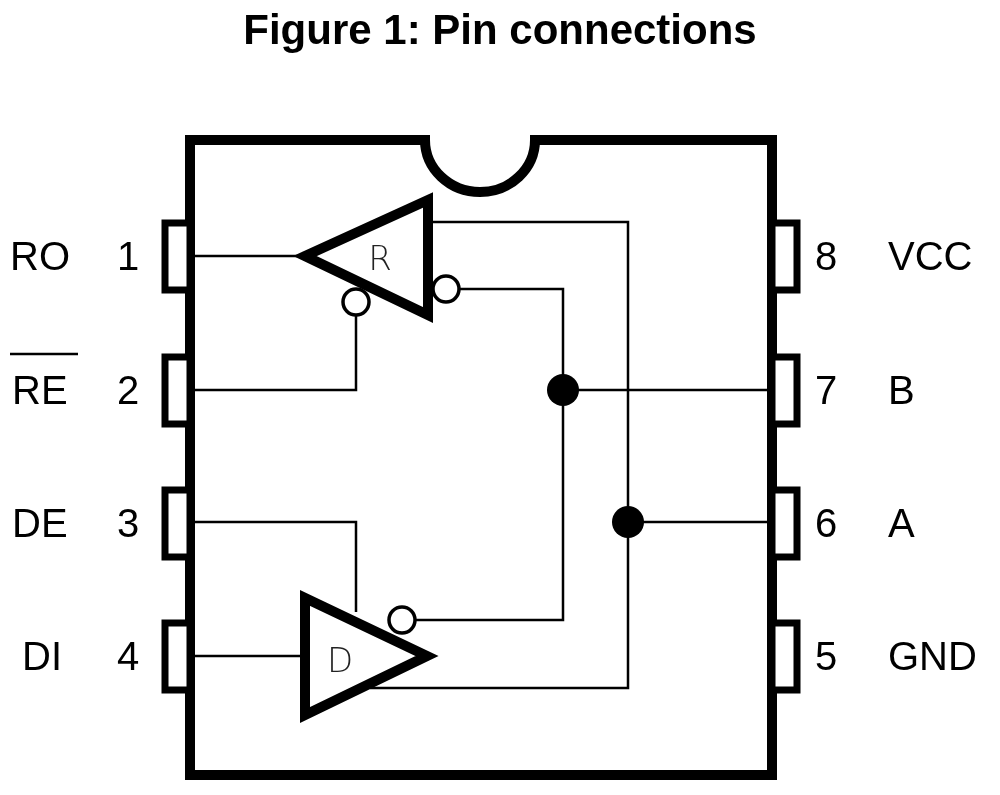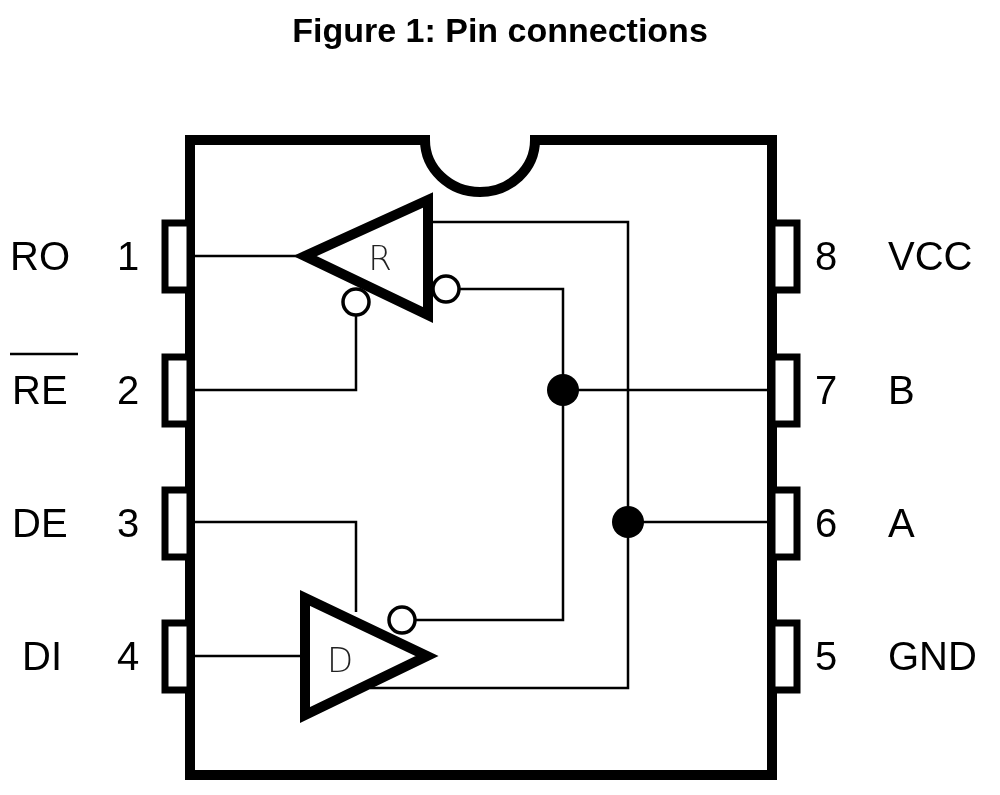--- a/index.html
+++ b/index.html
@@ -1,20 +1,20 @@
 <!DOCTYPE html>
 <html><head>
 <meta charset="utf-8">
 <style>
   html, body { margin: 0; padding: 0; background: #ffffff; }
   body { width: 1000px; height: 795px; position: relative; overflow: hidden; }
   .title {
     position: absolute; left: 0; top: 0; width: 1000px; height: 60px;
     text-align: center; font-family: "Liberation Sans", sans-serif;
-    font-weight: bold; font-size: 34px; line-height: 60px; color: #000;
+    font-weight: bold; font-size: 42px; line-height: 60px; color: #000;
   }
   svg.diagram { position: absolute; left: 0; top: 0; }
   .lbl { font-family: "Liberation Sans", sans-serif; font-size: 40px; fill: #000; }
   .gate-lbl { font-family: "DejaVu Sans", sans-serif; font-size: 34px; fill: #222; font-weight: 300; }
   .body-stroke { stroke: #000; stroke-width: 10; fill: none; }
   .pin { stroke: #000; stroke-width: 7; fill: #fff; }
   .wire { stroke: #000; stroke-width: 2.5; fill: none; }
   .gate { stroke: #000; stroke-width: 10; fill: #fff; stroke-linejoin: miter; }
   .bubble { stroke: #000; stroke-width: 3.5; fill: #fff; }
   .dot { fill: #000; }

